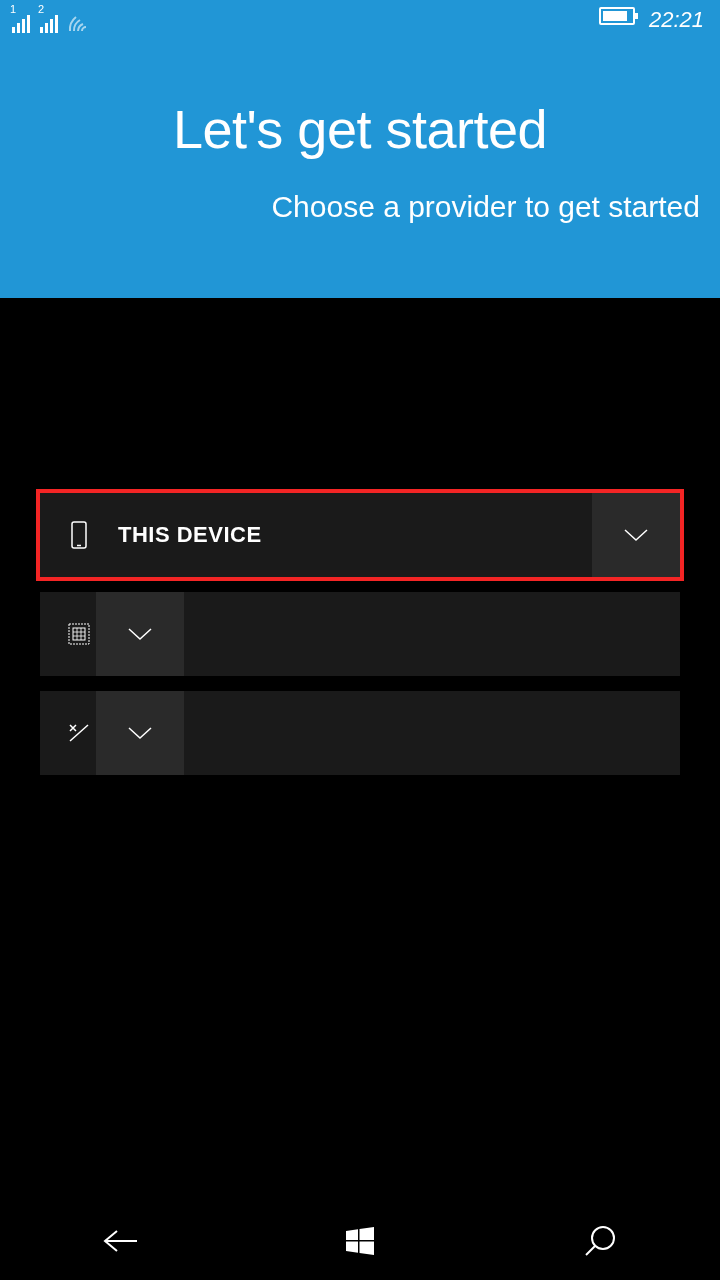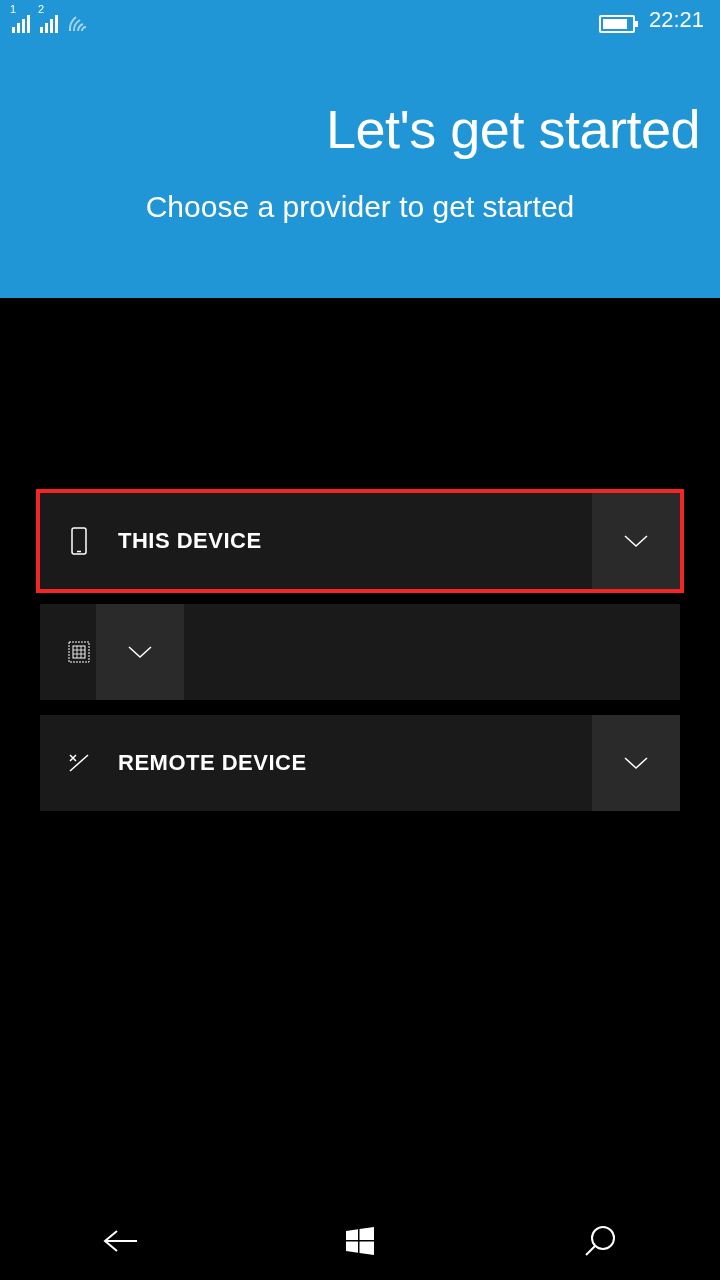--- a/index.html
+++ b/index.html
@@ -54,22 +54,23 @@
     }
     .signal-bars span:nth-child(1) { height: 6px; }
     .signal-bars span:nth-child(2) { height: 10px; }
     .signal-bars span:nth-child(3) { height: 14px; }
     .signal-bars span:nth-child(4) { height: 18px; }
     .wifi-icon svg {
       display: block;
     }
     .status-right {
       display: flex;
-      align-items: flex-end;
+      align-items: flex-start;
       gap: 14px;
+      font-style: italic;
     }
     .battery-icon {
       width: 36px;
       height: 18px;
       border: 2px solid #fff;
       border-radius: 2px;
       position: relative;
     }
     .battery-icon::after {
       content: '';
@@ -94,38 +95,38 @@
     }
     .header {
       background: #2196d6;
       text-align: center;
       padding: 62px 20px 74px;
     }
     .header-title {
       font-size: 54px;
       font-weight: 300;
       letter-spacing: -0.5px;
-      text-align: right;
     }
     .header-subtitle {
       font-size: 30px;
       font-weight: 300;
       margin-top: 30px;
+      text-align: right;
     }
     .provider-list {
       padding: 195px 40px 0;
       display: flex;
       flex-direction: column;
       gap: 15px;
     }
     .provider-item {
       display: flex;
       align-items: center;
       background: #1a1a1a;
-      height: 96px;
+      height: 84px;
       position: relative;
     }
     .provider-item.highlighted {
       outline: 4px solid #f42525;
     }
     .provider-icon {
       width: 56px;
       display: flex;
       justify-content: center;
       align-items: center;
@@ -246,21 +247,20 @@
   </div>
 
 
   <div class="provider-item">
     <div class="provider-icon">
       <svg width="26" height="24" viewBox="0 0 26 24">
         <line x1="4" y1="20" x2="22" y2="4" stroke="#fff" stroke-width="1.5"></line>
         <path d="M4,4 L10,10 M4,10 L10,4" stroke="#fff" stroke-width="1.5"></path>
       </svg>
     </div>
-    <div class="provider-label">REMOTE DEVICE</div>
     <div class="provider-chevron">
       <svg width="28" height="16" viewBox="0 0 28 16">
         <path d="M3,3 L14,13 L25,3" stroke="#fff" stroke-width="1.5" fill="none"></path>
       </svg>
     </div>
   </div>
 
 </div>
 
 <div class="nav-bar">

